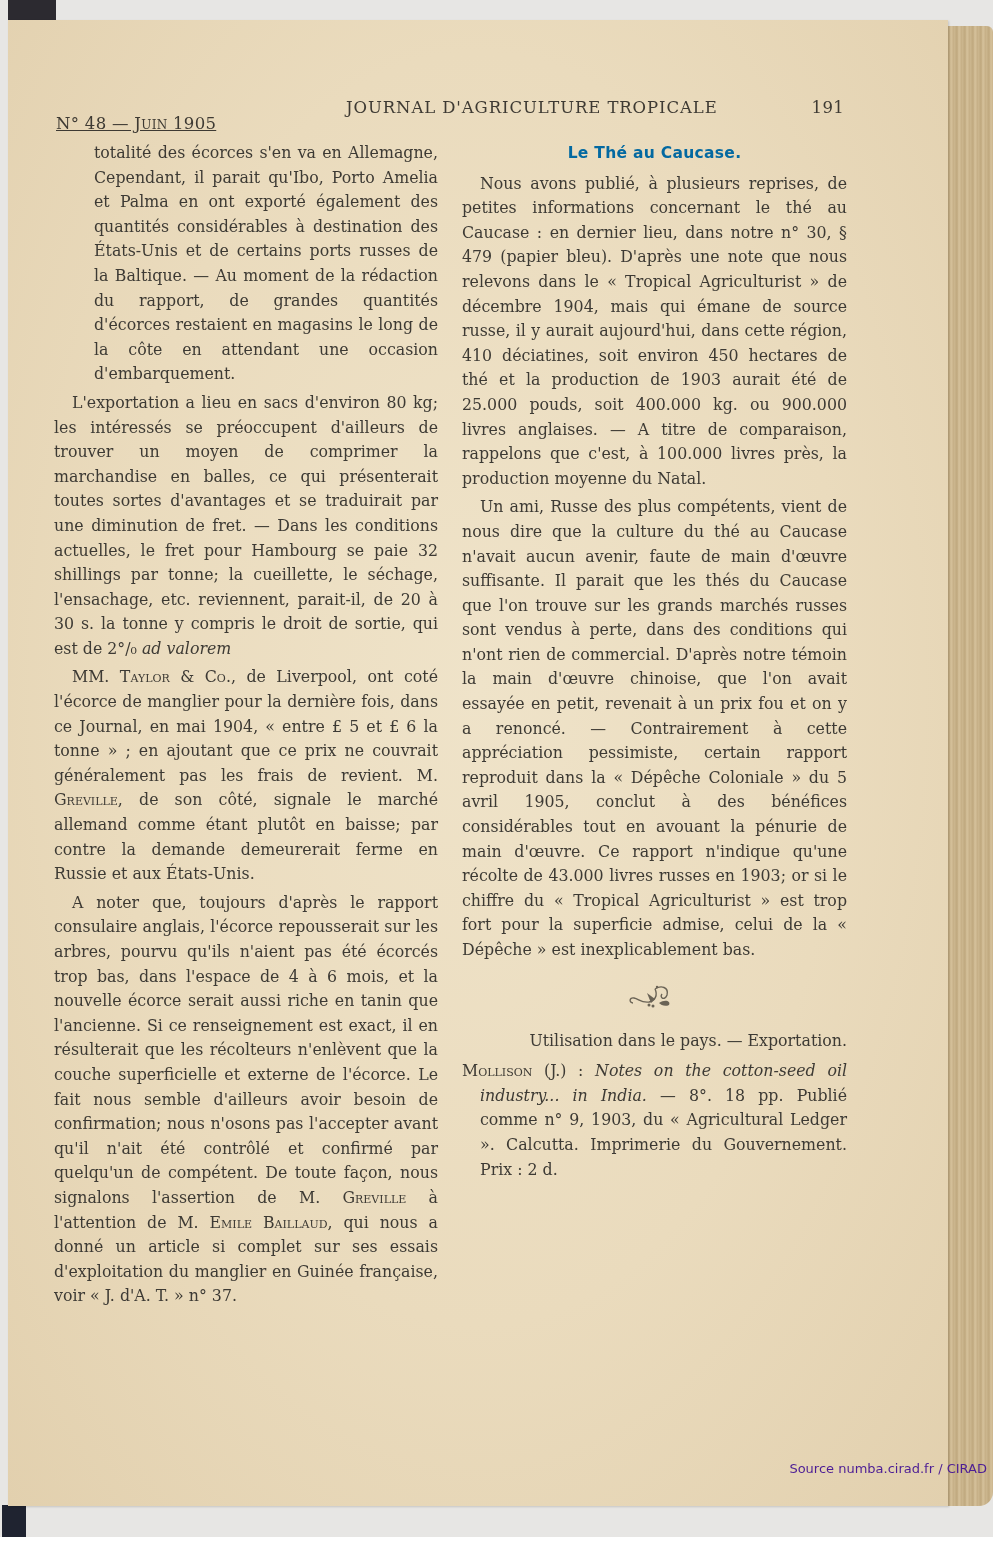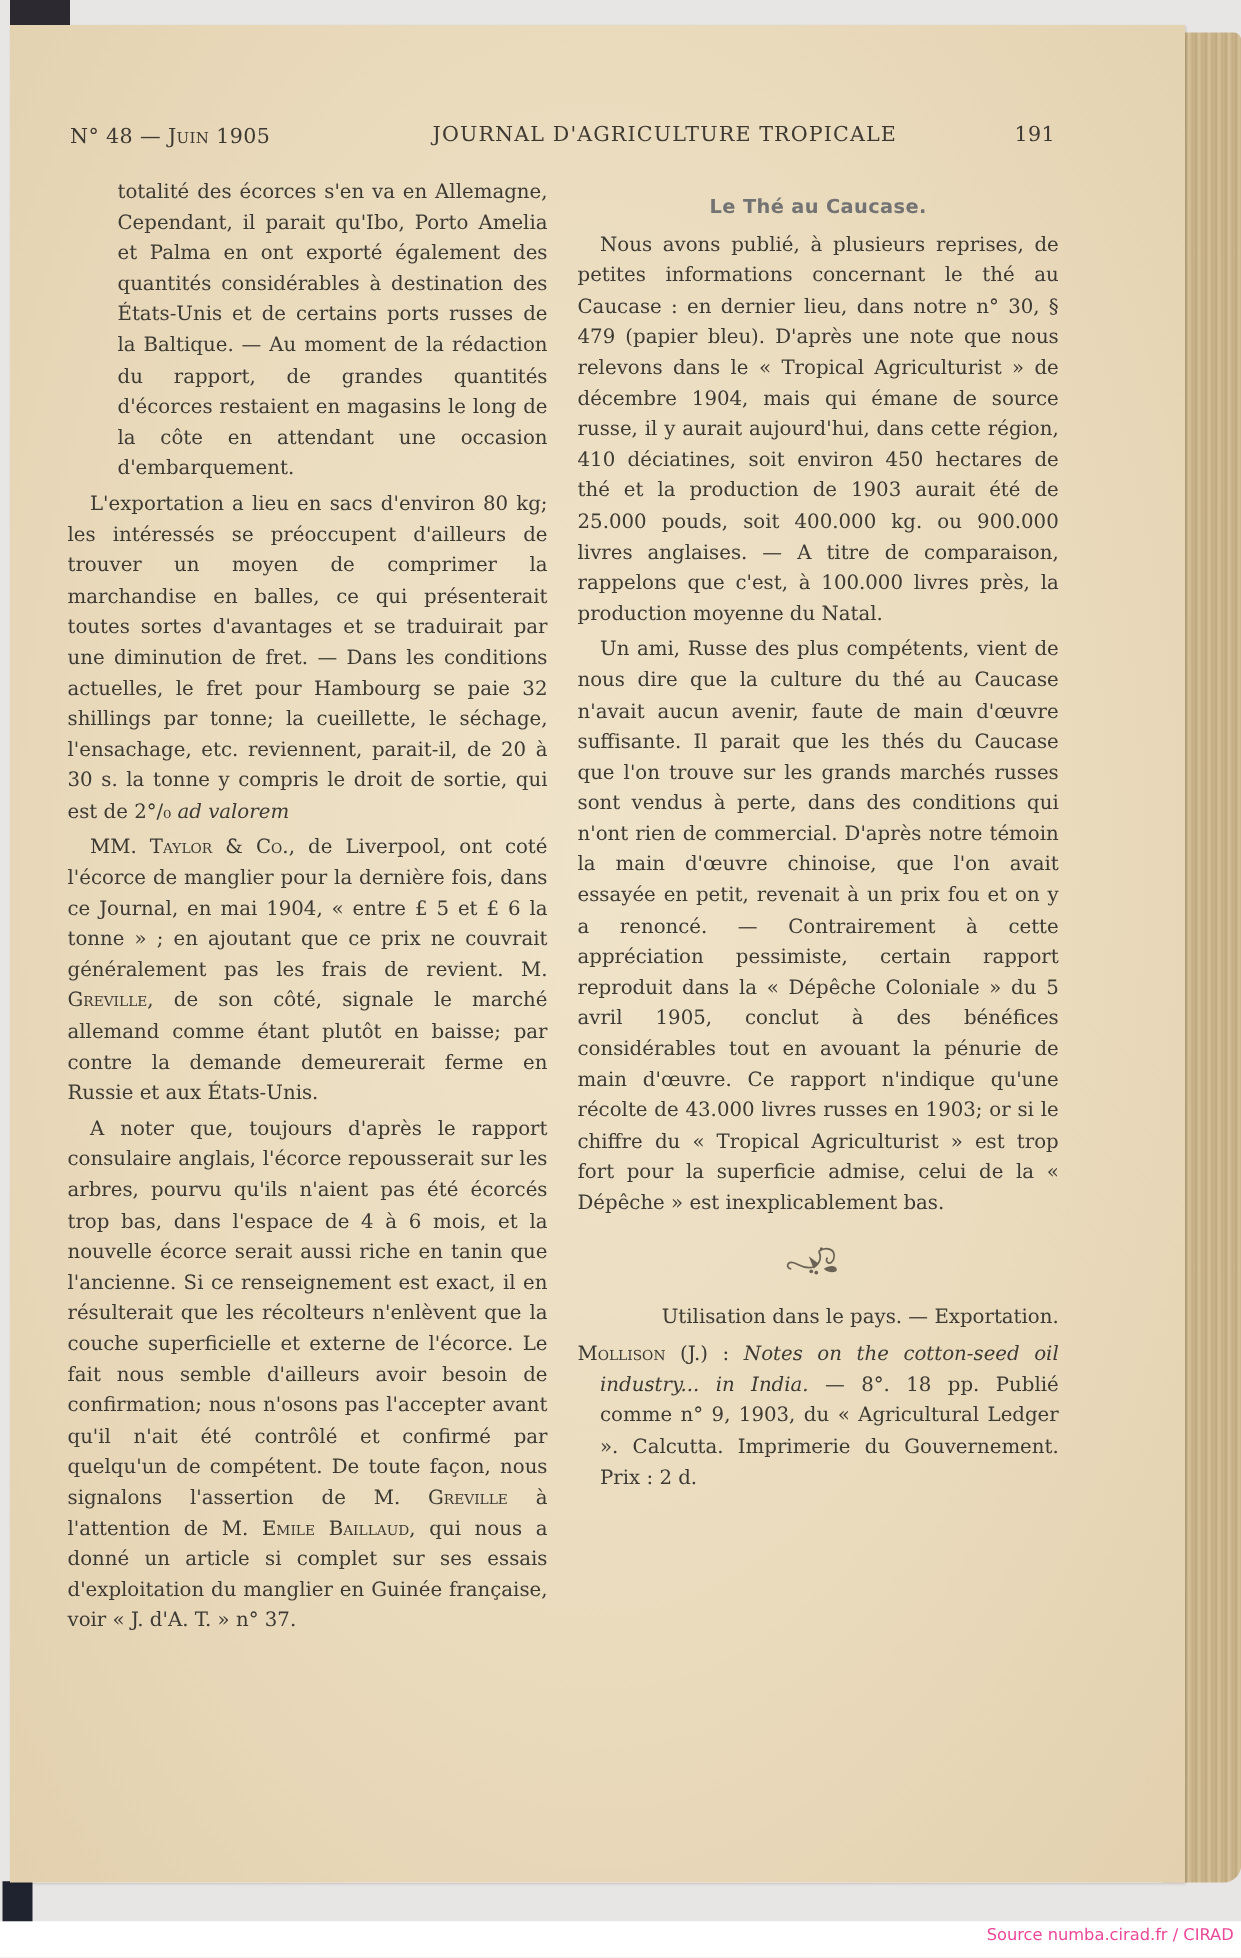--- a/index.html
+++ b/index.html
@@ -27,43 +27,43 @@
     }
     .page {
       position:absolute; left:8px; top:20px; width:940px; height:1486px;
       background: radial-gradient(ellipse at 50% 45%, #efe3c9 0%, #eadbbd 55%, #e2d0ae 100%);
       box-shadow: 1px 1px 2px rgba(0,0,0,0.15);
     }
     .header {
       position:absolute; top:98px; left:56px; width:788px; height:24px;
       color:#3e3a33; font-size:16.5px; letter-spacing:0.3px;
     }
-    .header .issue { position:absolute; left:0; top:1px; }
+    .header .issue { position:absolute; left:0; top:16px;text-decoration:underline; }
     .header .journal { position:absolute; left:262px; top:0; letter-spacing:0.9px;margin-left:28px; }
     .header .pagenum { position:absolute; right:0; top:0; }
     .sc { font-variant: small-caps; }
     .col {
       position:absolute; color:#3d3a34;
       font-size:15.8px; line-height:24.6px; text-align:justify;
     }
     .col.left { left:54px; top:141px; width:384px; }
     .col.right { left:462px; top:141px; width:385px; }
     .col p { margin:0 0 4px 0; text-indent:18px; }
     .col p.noindent { text-indent:0;margin-left:40px; }
     .title {
       font-family: "DejaVu Sans", sans-serif; font-weight:bold;
-      text-align:center; font-size:15.5px; color:#737373; margin:12px 0 6px 0;
+      text-align:center; font-size:15.5px; color:#0369a1; margin:0 0 6px 0;
       letter-spacing:0.3px;
     }
     .subtitle { text-align:right; margin:0 0 6px 0; }
     .ornament { text-align:center; height:40px; margin:18px 0 8px 0; color:#6a6355; }
     .ref { text-indent:-18px !important; padding-left:18px; }
     .footer-credit {
-      position:absolute; right:6px; top:1541px;
-      font-family: "DejaVu Sans", sans-serif; font-size:13px; color:#ec4899;
+      position:absolute; right:6px; top:1461px;
+      font-family: "DejaVu Sans", sans-serif; font-size:13px; color:#4c1d95;
     }
     i { font-style:italic; }
   </style>
 </head>
 <body>
 
 <div class="scan-bg"></div>
 <div class="binding-strip-top"></div>
 <div class="binding-strip-bottom"></div>
 <div class="page-stack"></div>

